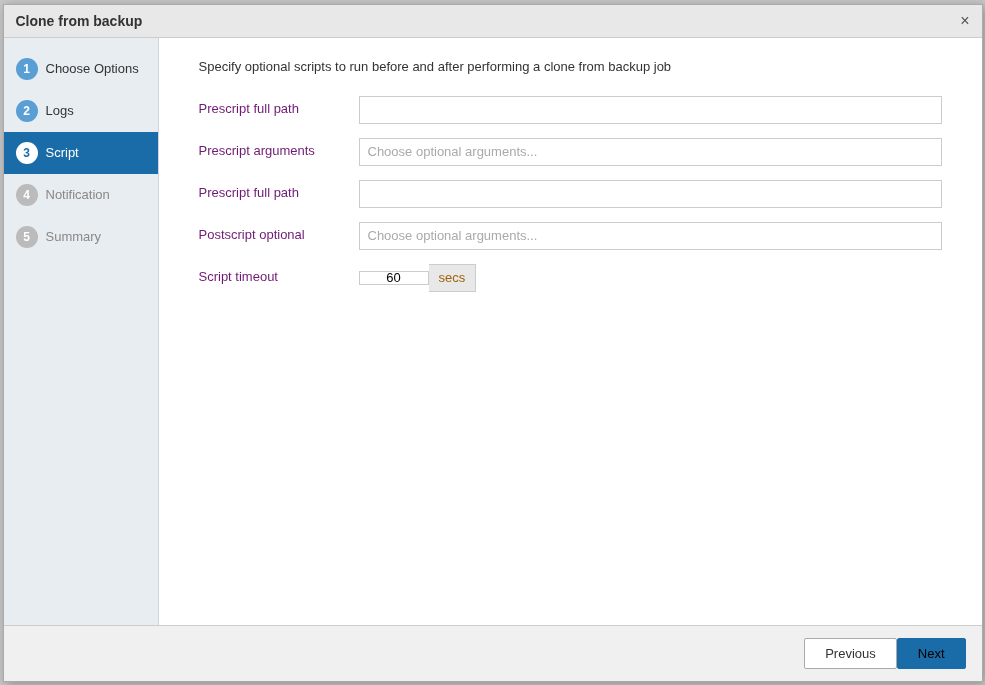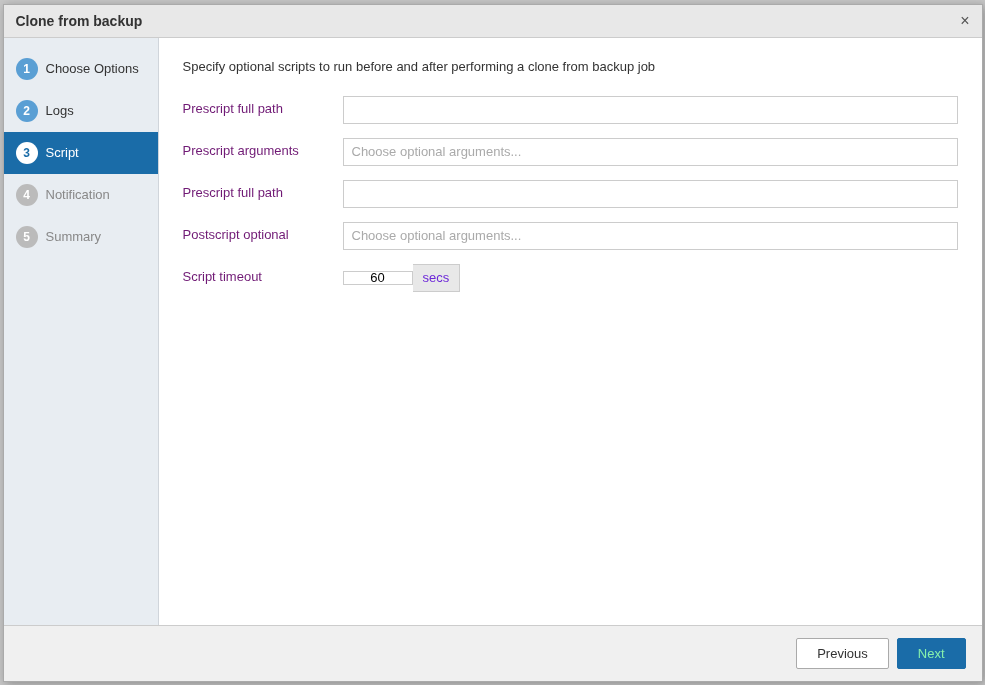--- a/index.html
+++ b/index.html
@@ -101,21 +101,21 @@
     }
     .sidebar-item.inactive {
       color: #888;
     }
     
     .main-content {
       flex: 1;
       background: #fff;
       display: flex;
       flex-direction: column;
-      padding: 20px 24px;
+      padding: 20px 40px;
       overflow-y: auto;
     }
     .section-description {
       font-size: 13px;
       color: #333;
       margin-bottom: 20px;
       line-height: 1.4;
     }
     .form-row {
       display: flex;
@@ -158,47 +158,47 @@
     }
     .timeout-unit {
       height: 28px;
       background: #e8e8e8;
       border: 1px solid #ccc;
       border-left: none;
       padding: 0 10px;
       display: flex;
       align-items: center;
       font-size: 13px;
-      color: #6d28d9;
+      color: #a16207;
     }
     
     .dialog-footer {
       background: #f0f0f0;
       border-top: 1px solid #ccc;
       padding: 12px 16px;
       display: flex;
       justify-content: flex-end;
-      gap: 8px;
+      gap: 0;
       flex-shrink: 0;
     }
     .btn {
       padding: 7px 20px;
       font-size: 13px;
       cursor: pointer;
       border-radius: 2px;
     }
     .btn-prev {
       background: #fff;
       border: 1px solid #aaa;
       color: #333;
     }
     .btn-next {
       background: #1a6ca8;
       border: 1px solid #1a6ca8;
-      color: #86efac;
+      color: #000000;
     }
   </style>
 </head>
 <body>
 
 <div class="dialog">
 
   <div class="dialog-titlebar">
     <span class="dialog-title">Clone from backup</span>
     <button class="dialog-close">×</button>

